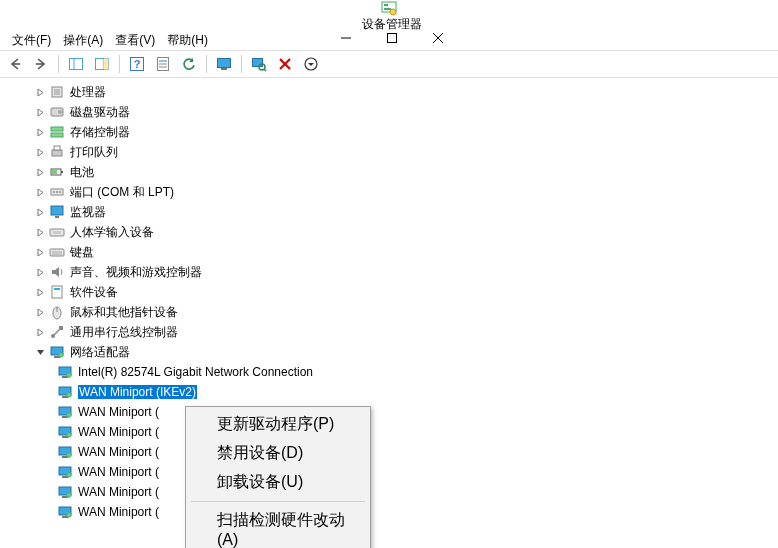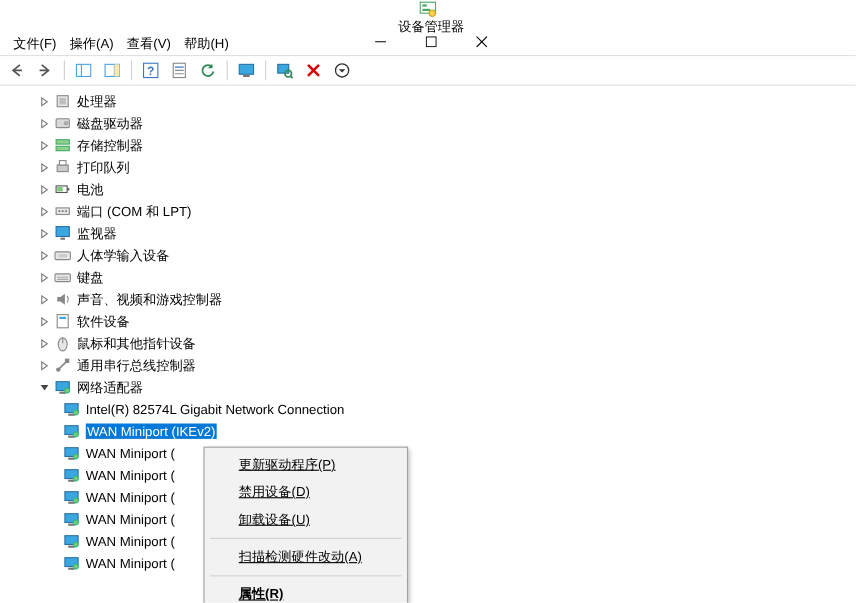--- a/index.html
+++ b/index.html
@@ -126,22 +126,21 @@
     left: 185px;
     top: 328px;
     width: 178px;
     background: #f2f2f2;
     border: 1px solid #a0a0a0;
     box-shadow: 2px 2px 4px rgba(0,0,0,0.25);
     padding: 3px;
   }
   .ctxitem {
     padding: 4px 20px 4px 28px;
-    font-size: 12px;
-    text-decoration: underline;
+    font-size: 16px;
   }
   .ctxsep {
     height: 1px;
     background: #d0d0d0;
     margin: 4px 2px;
   }
   .ctxitem.bold { font-weight: 700; }
 
   
   svg { display: block; }

